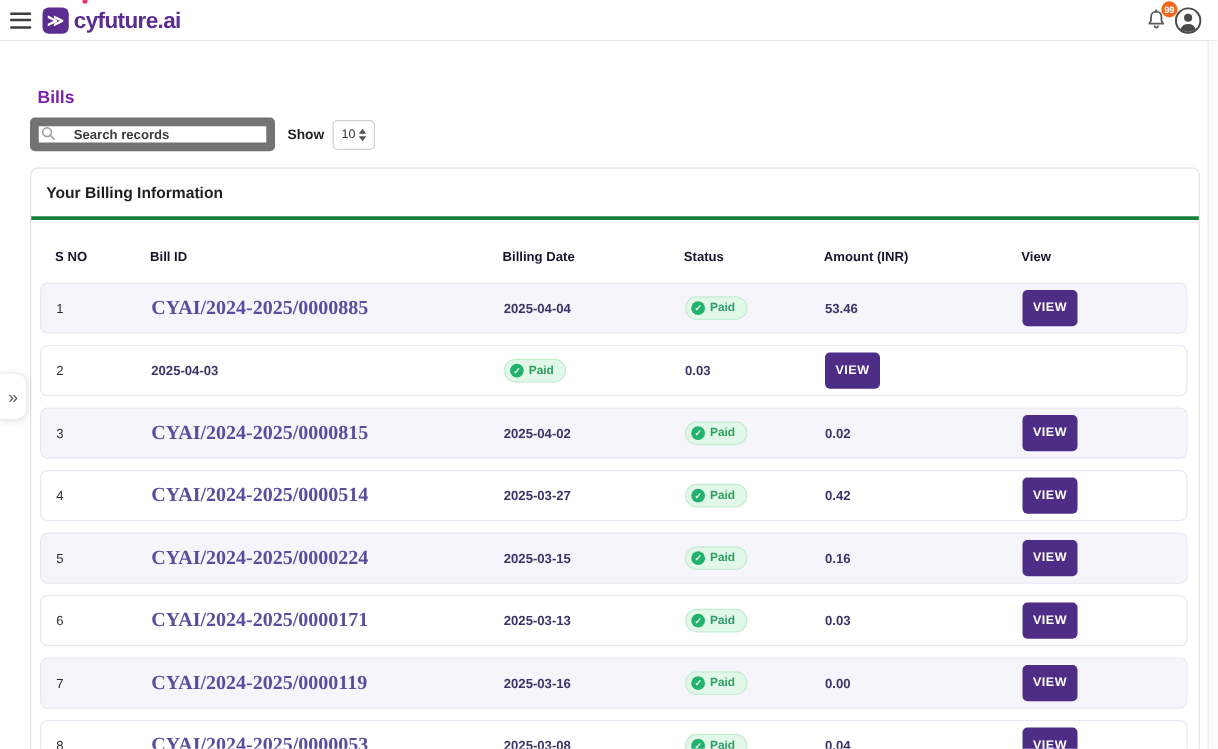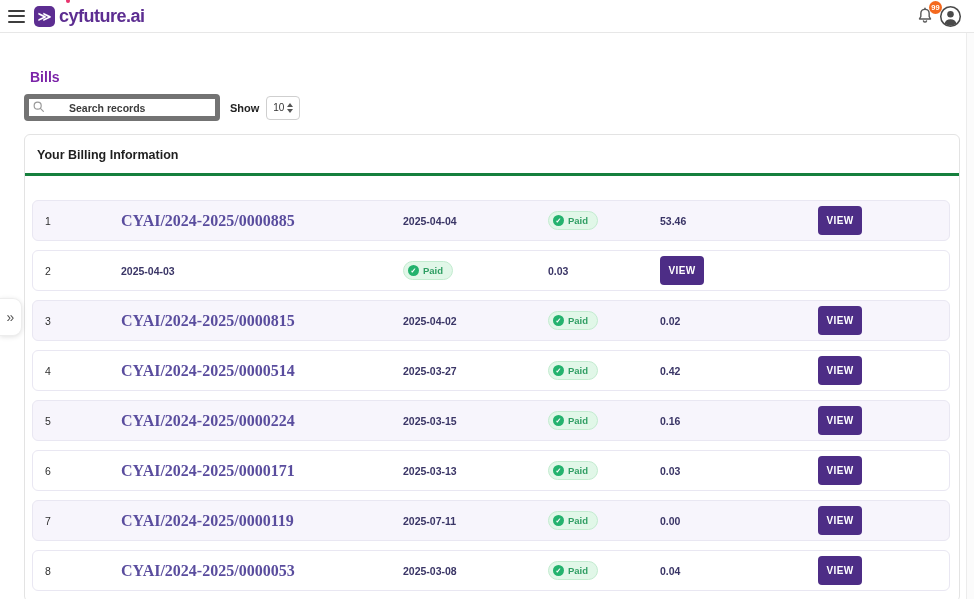--- a/index.html
+++ b/index.html
@@ -25,22 +25,22 @@
   .bell-badge { position:absolute; top:-5px; right:-7px; min-width:13px; height:13px;
                 padding:0 2px; border-radius:999px; background:#f4691e; color:#fff;
                 font-size:7.5px; font-weight:bold; display:flex; align-items:center;
                 justify-content:center; }
   .avatar { width:23px; height:23px; cursor:pointer; }
 
   
   .page-title { margin:36px 0 0 30px; font-size:14px; font-weight:bold; color:#7b24a8; }
   .toolbar { margin:9px 14px 0 24px; display:flex; align-items:center; }
   .search-box { position:relative; width:196px; height:27px; }
-  .search-box input { width:100%; height:100%; border:5px solid #737373; border-radius:4px;
-                      padding:0 8px 0 40px; font-size:10.5px; color:#222; outline:none;
+  .search-box input { width:100%; height:100%; border:7px solid #737373; border-radius:4px;
+                      padding:0 8px 0 28px; font-size:10.5px; color:#222; outline:none;
                       font-family:"Liberation Sans", sans-serif; }
   .search-box input::placeholder { color:#3c3c3c; font-weight:600; }
   .search-icon { position:absolute; left:8px; top:6px; width:13px; height:13px; }
   .show-label { margin-left:10px; font-size:11px; font-weight:bold; color:#222; }
   .page-size { margin-left:7px; width:34px; height:24px; border:1px solid #cfcfcf;
                border-radius:4px; display:flex; align-items:center; justify-content:center;
                gap:3px; cursor:pointer; background:#fff; }
   .page-size .val { font-size:10px; color:#333; }
   .updown { display:flex; flex-direction:column; gap:2px; }
   .updown i { display:block; width:0; height:0; border-left:3px solid transparent;
@@ -140,20 +140,28 @@
         <i class="down"></i>
       </span>
   </div>
 </div>
 
 <section class="panel">
   <div class="panel-header">
     <span class="panel-title">Your Billing Information</span>
   </div>
   <div class="panel-body">
+    <div class="grid cols-header">
+      <span>S NO</span>
+      <span>Bill ID</span>
+      <span>Billing Date</span>
+      <span>Status</span>
+      <span>Amount (INR)</span>
+      <span>View</span>
+    </div>
     <div>
   <div class="grid row-card alt">
     <span class="cell-sno">1</span>
     <span class="cell-bill">CYAI/2024-2025/0000885</span>
     <span class="cell-date">2025-04-04</span>
     <span class="paid-badge">
       <span class="paid-check">✓</span>
       <span class="paid-text">Paid</span>
     </span>
     <span class="cell-amount">53.46</span>
@@ -215,21 +223,21 @@
       <span class="paid-check">✓</span>
       <span class="paid-text">Paid</span>
     </span>
     <span class="cell-amount">0.03</span>
     <span><button class="view-btn">VIEW</button></span>
   </div>
 
   <div class="grid row-card alt">
     <span class="cell-sno">7</span>
     <span class="cell-bill">CYAI/2024-2025/0000119</span>
-    <span class="cell-date">2025-07-11</span>
+    <span class="cell-date">2025-03-16</span>
     <span class="paid-badge">
       <span class="paid-check">✓</span>
       <span class="paid-text">Paid</span>
     </span>
     <span class="cell-amount">0.00</span>
     <span><button class="view-btn">VIEW</button></span>
   </div>
 
   <div class="grid row-card">
     <span class="cell-sno">8</span>

